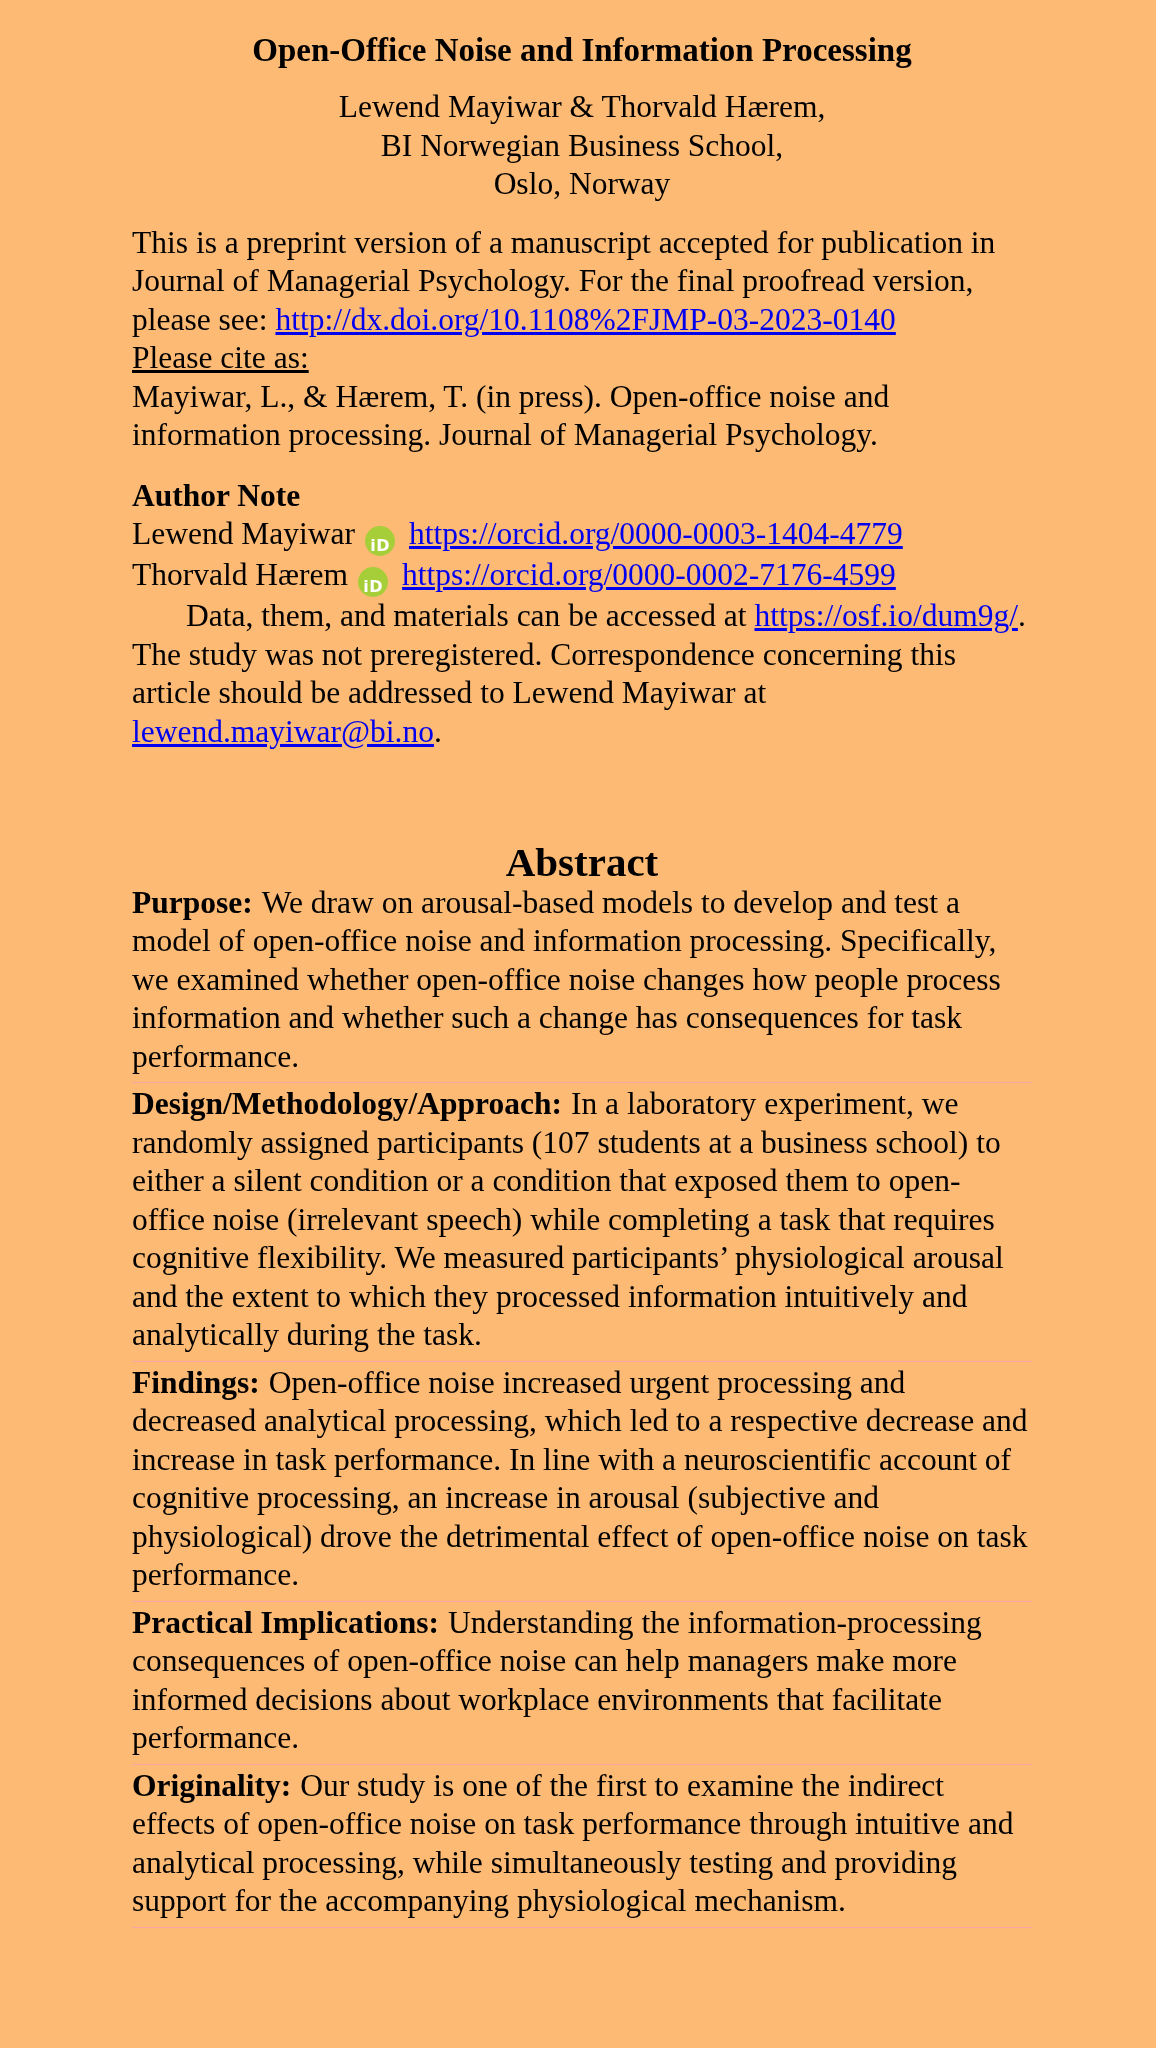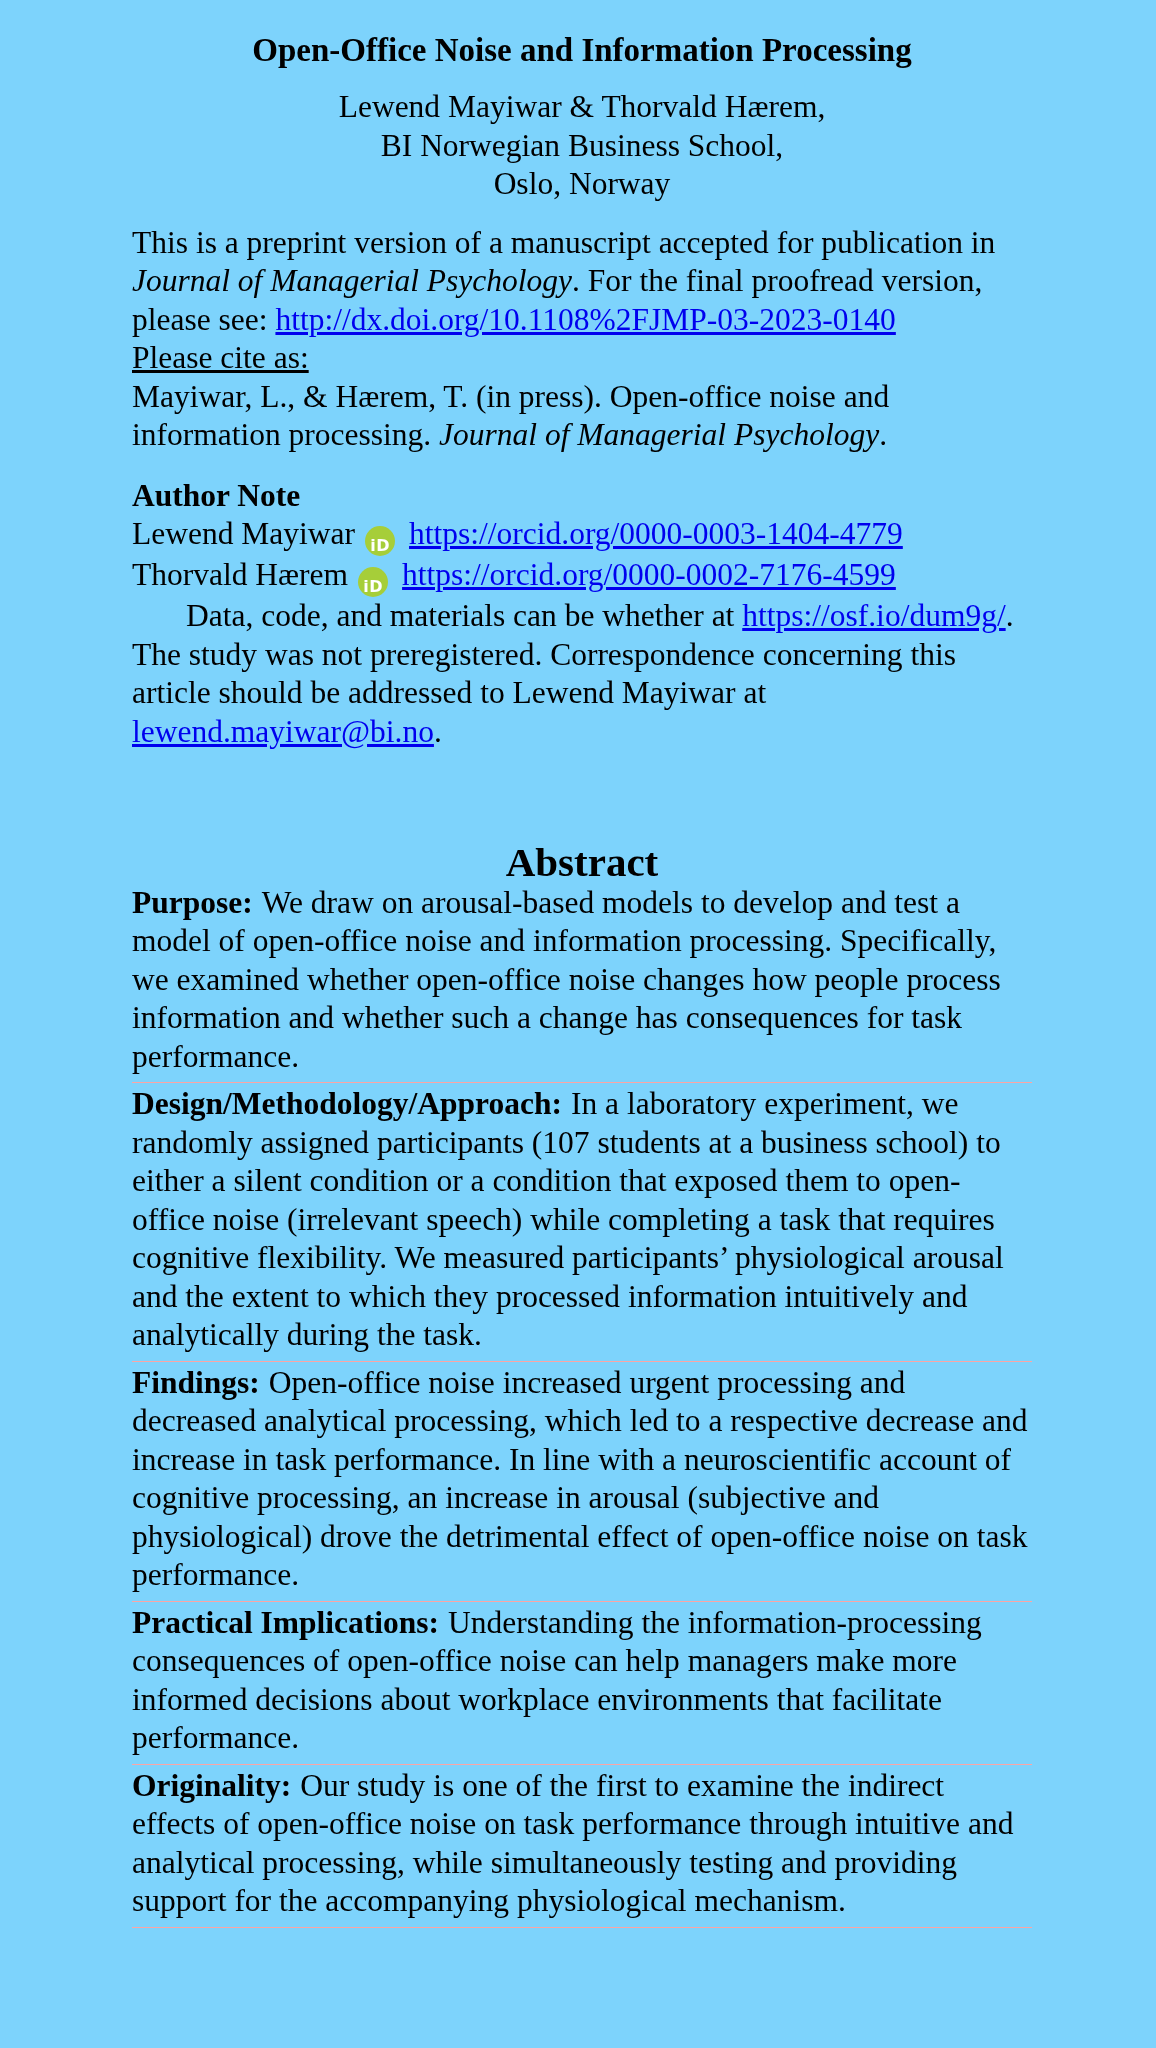--- a/index.html
+++ b/index.html
@@ -1,34 +1,34 @@
 <!DOCTYPE html>
 <html><head>
 <meta charset="utf-8">
 <style>
   html, body { margin: 0; padding: 0; background: #ffffff; }
   .page {
     position: relative;
     width: 1156px;
     height: 2048px;
-    background: #7dd3fc;
+    background: #fdba74;
     overflow: hidden;
     color: #000000;
     font-family: "Liberation Serif", serif;
     font-size: 31.5px;
     line-height: 38.5px;
   }
   .column {
     margin-left: 132px;
     width: 900px;
     padding-top: 30px;
   }
   p { margin: 0; }
   .b { font-weight: bold; }
-  .i { font-style: italic; }
+  .i { }
   .u { text-decoration: underline; }
   .paper-title {
     font-size: 33px;
     font-weight: bold;
     text-align: center;
     line-height: 40px;
     margin: 0 0 18px 0;
   }
   .authors { text-align: center; margin-bottom: 20px; }
   .preprint { margin-bottom: 22px; }
@@ -86,21 +86,21 @@
       <p><span>Mayiwar, L., &amp; Hærem, T. (in press). Open-office noise and information processing. </span><span class="i">Journal of Managerial Psychology</span><span>.</span></p>
     </div>
 
     <div class="author-note">
       <p class="b">Author Note</p>
 
       <p><span>Lewend Mayiwar</span><span class="orcid"><span class="orcid-txt">iD</span></span><a class="link">https://orcid.org/0000-0003-1404-4779</a></p>
 
       <p><span>Thorvald Hærem</span><span class="orcid"><span class="orcid-txt">iD</span></span><a class="link">https://orcid.org/0000-0002-7176-4599</a></p>
 
-      <p class="note-body"><span>Data, code, and materials can be whether at </span><a class="link">https://osf.io/dum9g/</a><span>. The study was not preregistered. Correspondence concerning this article should be addressed to Lewend Mayiwar at </span><a class="link">lewend.mayiwar@bi.no</a><span>.</span></p>
+      <p class="note-body"><span>Data, them, and materials can be accessed at </span><a class="link">https://osf.io/dum9g/</a><span>. The study was not preregistered. Correspondence concerning this article should be addressed to Lewend Mayiwar at </span><a class="link">lewend.mayiwar@bi.no</a><span>.</span></p>
     </div>
 
     <div class="abstract">
       <p class="abs-heading">Abstract</p>
 
       <div class="abs-row">
         <span class="abs-label">Purpose:</span><span>We draw on arousal-based models to develop and test a model of open-office noise and information processing. Specifically, we examined whether open-office noise changes how people process information and whether such a change has consequences for task performance.</span>
       </div>
 
       <div class="abs-row">

